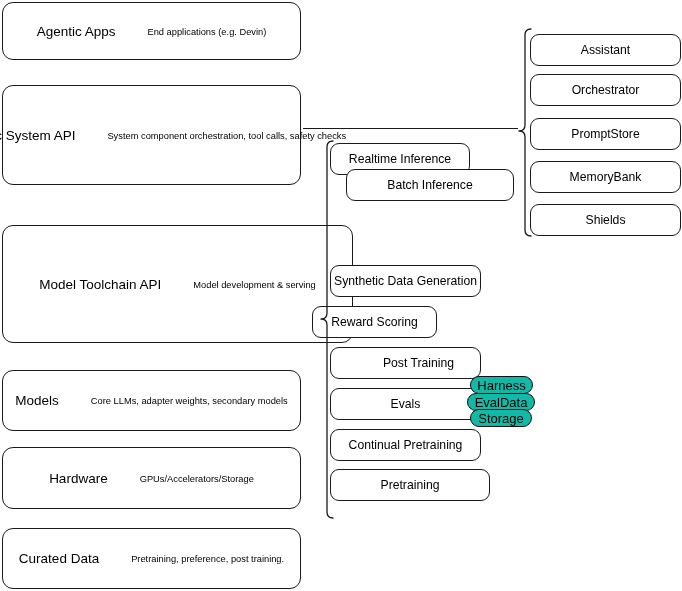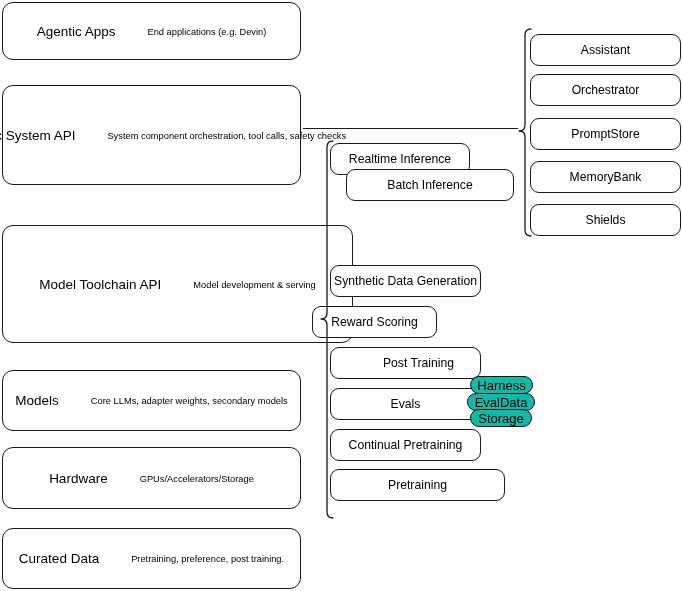--- a/index.html
+++ b/index.html
@@ -157,21 +157,21 @@
   </div>
   <div class="chip" style="left: 330px; top: 347px; width: 151px; height: 32px; padding-left: 26px;">
     <span>Post Training</span>
   </div>
   <div class="chip" style="left: 330px; top: 388px; width: 151px; height: 32px;">
     <span>Evals</span>
   </div>
   <div class="chip" style="left: 330px; top: 429px; width: 151px; height: 32px;">
     <span>Continual Pretraining</span>
   </div>
-  <div class="chip" style="left: 330px; top: 469px; width: 175px; height: 32px;">
+  <div class="chip" style="left: 330px; top: 469px; width: 160px; height: 32px;">
     <span>Pretraining</span>
   </div>
 
   <div class="pill" style="left: 470px; top: 376px; width: 63px; height: 18px;">
     <span>Harness</span>
   </div>
   <div class="pill" style="left: 467px; top: 393px; width: 68px; height: 18px;">
     <span>EvalData</span>
   </div>
   <div class="pill" style="left: 470px; top: 409px; width: 62px; height: 18px;">

